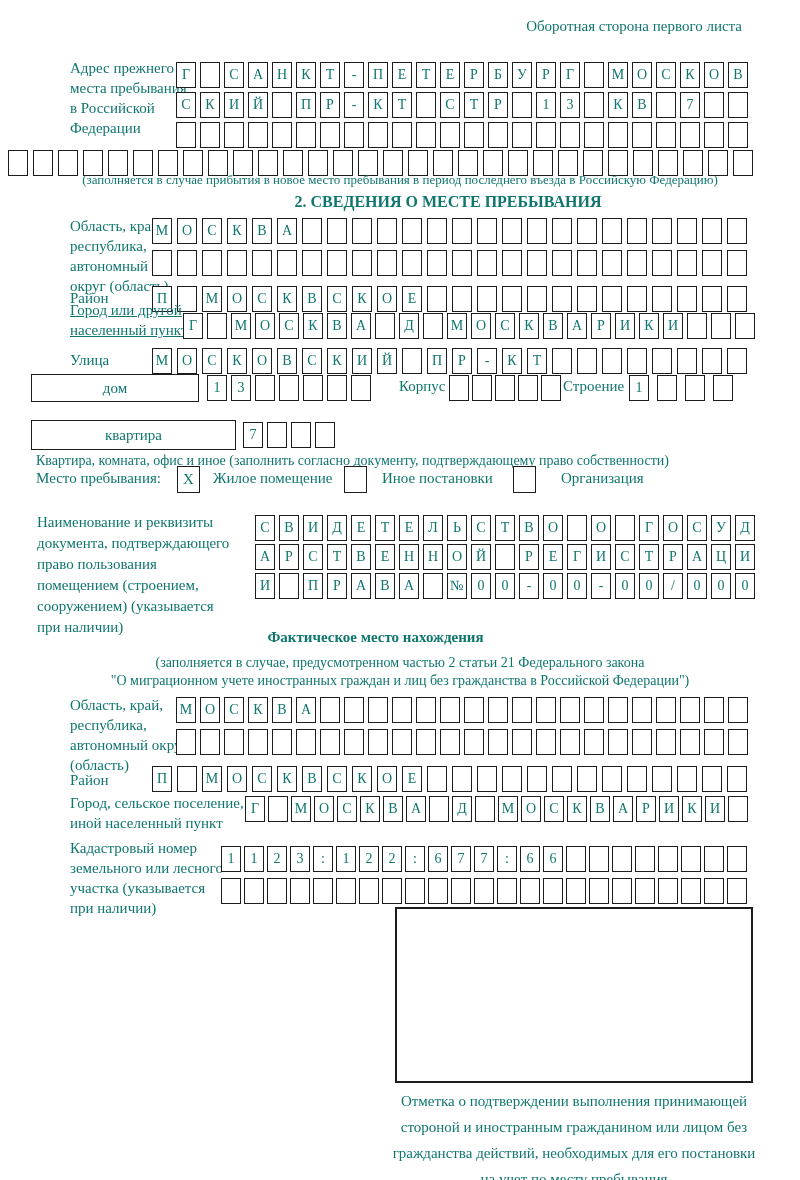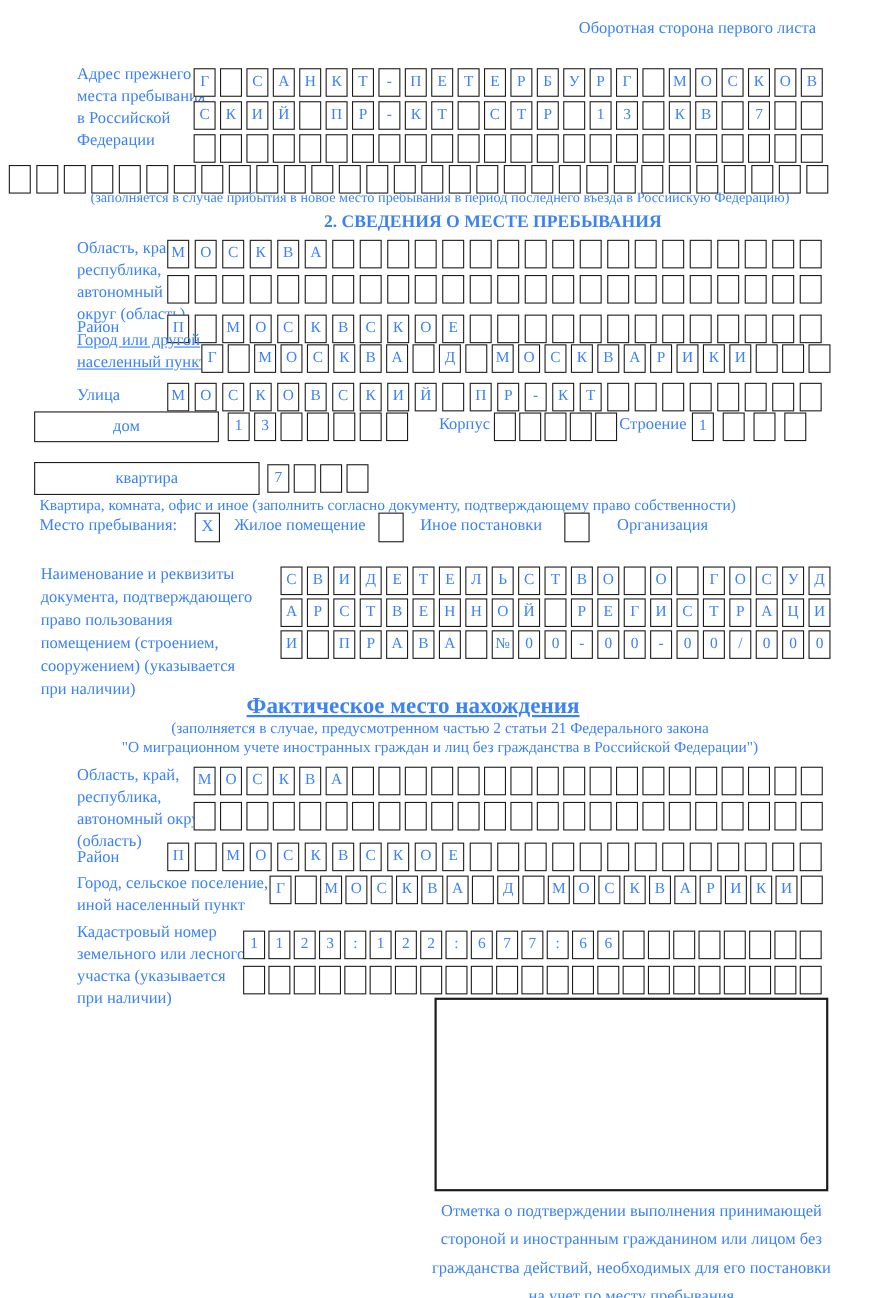--- a/index.html
+++ b/index.html
@@ -1,17 +1,17 @@
 <!DOCTYPE html>
 <html><head>
 <meta charset="utf-8">
 <style>
   html,body{margin:0;padding:0;background:#fff;}
   .page{position:relative;width:800px;height:1180px;background:#ffffff;
-        font-family:"Liberation Serif","DejaVu Serif",serif;color:#3b82f6;overflow:hidden;}
+        font-family:"Liberation Serif","DejaVu Serif",serif;color:#0f766e;overflow:hidden;}
   .abs{position:absolute;}
   .lbl{font-size:15px;line-height:20px;white-space:pre-line;}
   .note{font-size:13px;}
   .note2{font-size:14px;}
   .center{text-align:center;}
   .bold{font-weight:bold;margin-left:48px;}
   .cellrow{position:absolute;display:flex;}
   .cell{flex:0 0 20px;width:20px;height:26px;border:1.6px solid #1c1c1c;box-sizing:border-box;
         display:flex;align-items:center;justify-content:center;font-size:14px;background:#fff;}
   .fieldbox{position:absolute;border:1.6px solid #1c1c1c;box-sizing:border-box;background:#fff;
@@ -399,21 +399,21 @@
       <span class="cell">0</span>
       <span class="cell">-</span>
       <span class="cell">0</span>
       <span class="cell">0</span>
       <span class="cell">/</span>
       <span class="cell">0</span>
       <span class="cell">0</span>
       <span class="cell">0</span>
     </div>
 
-  <div class="abs bold center" style="left:0;top:629px;width:655px;font-size:21px;text-decoration:underline;">Фактическое место нахождения</div>
+  <div class="abs bold center" style="left:0;top:629px;width:655px;font-size:15px;">Фактическое место нахождения</div>
   <div class="abs note2 center" style="left:0;top:655px;width:800px;">(заполняется в случае, предусмотренном частью 2 статьи 21 Федерального закона</div>
   <div class="abs note2 center" style="left:0;top:673px;width:800px;">"О миграционном учете иностранных граждан и лиц без гражданства в Российской Федерации")</div>
 
   <div class="abs lbl" style="left:70px;top:695px;width:140px;">Область, край,
 республика,
 автономный округ
 (область)</div>
   <div class="cellrow" style="left:176px;top:697px;gap:4px;">
       <span class="cell">М</span>
       <span class="cell">О</span>

